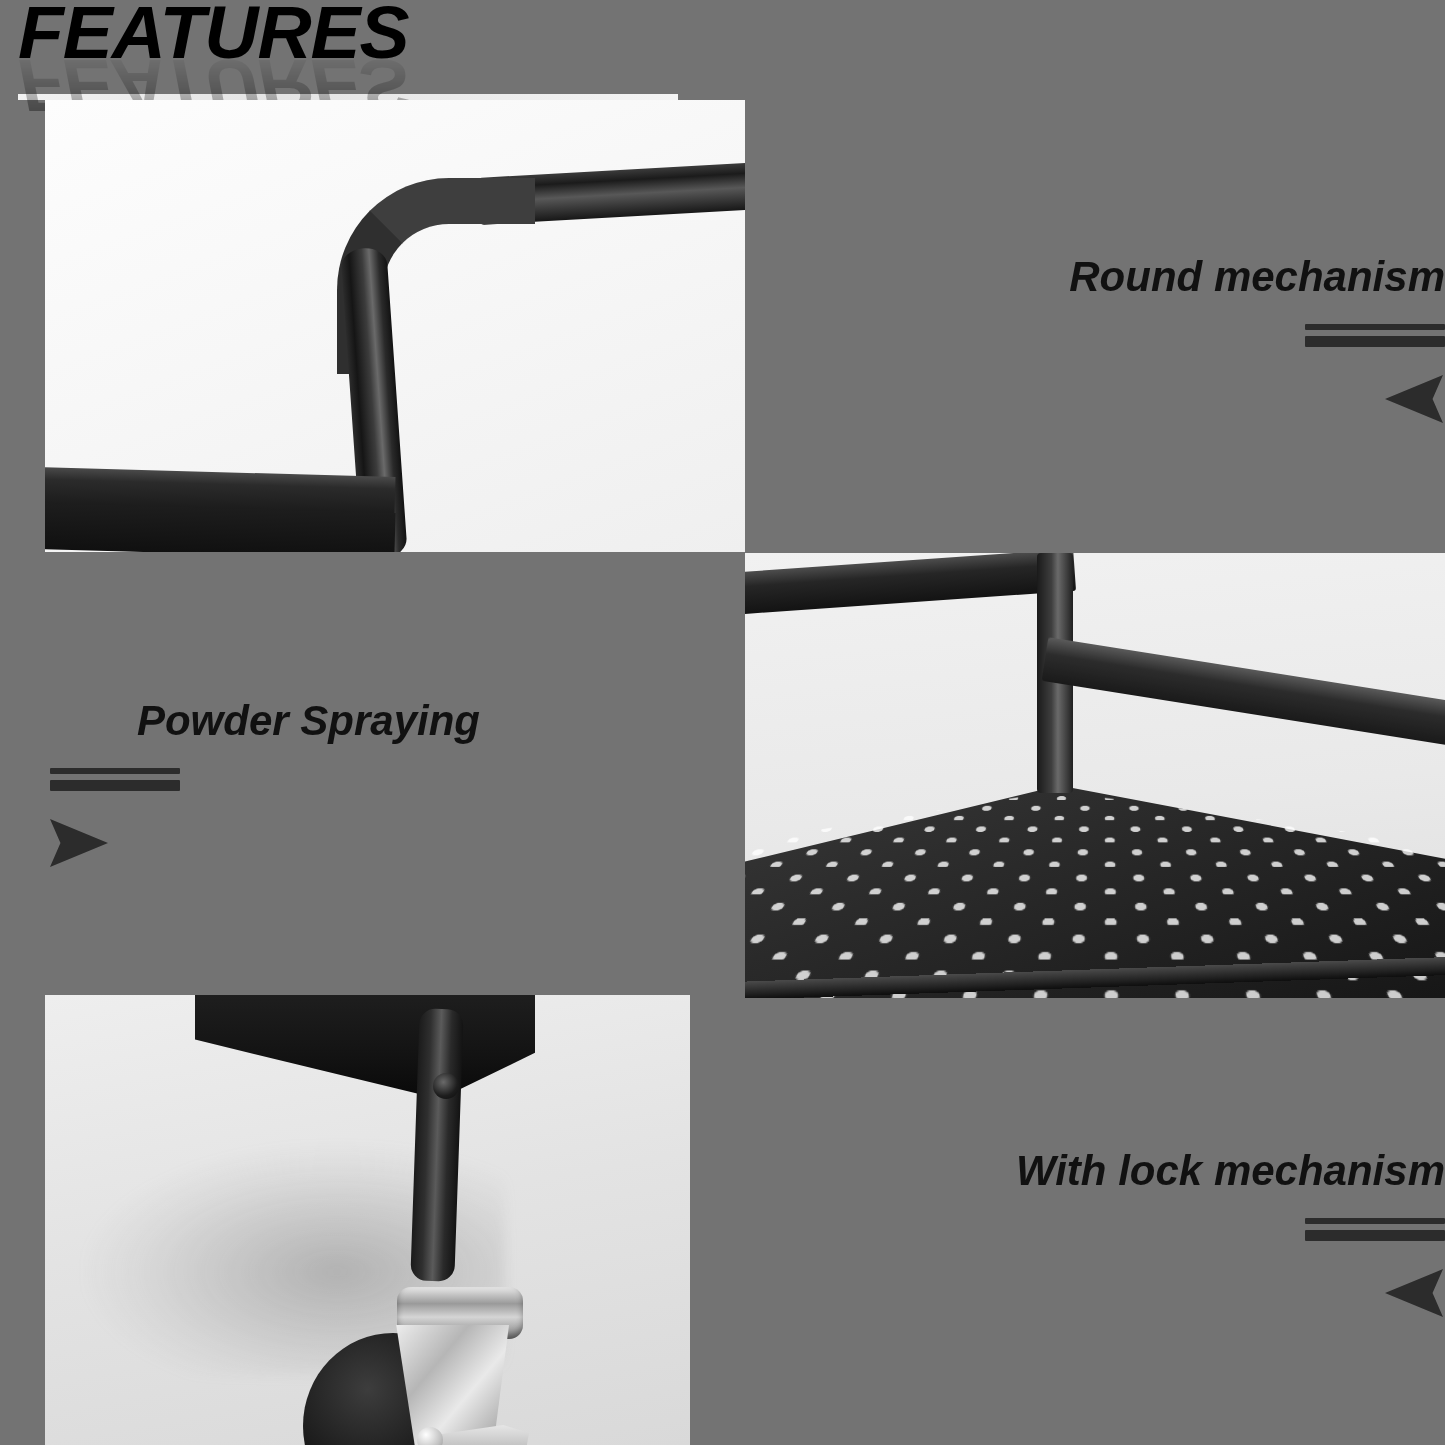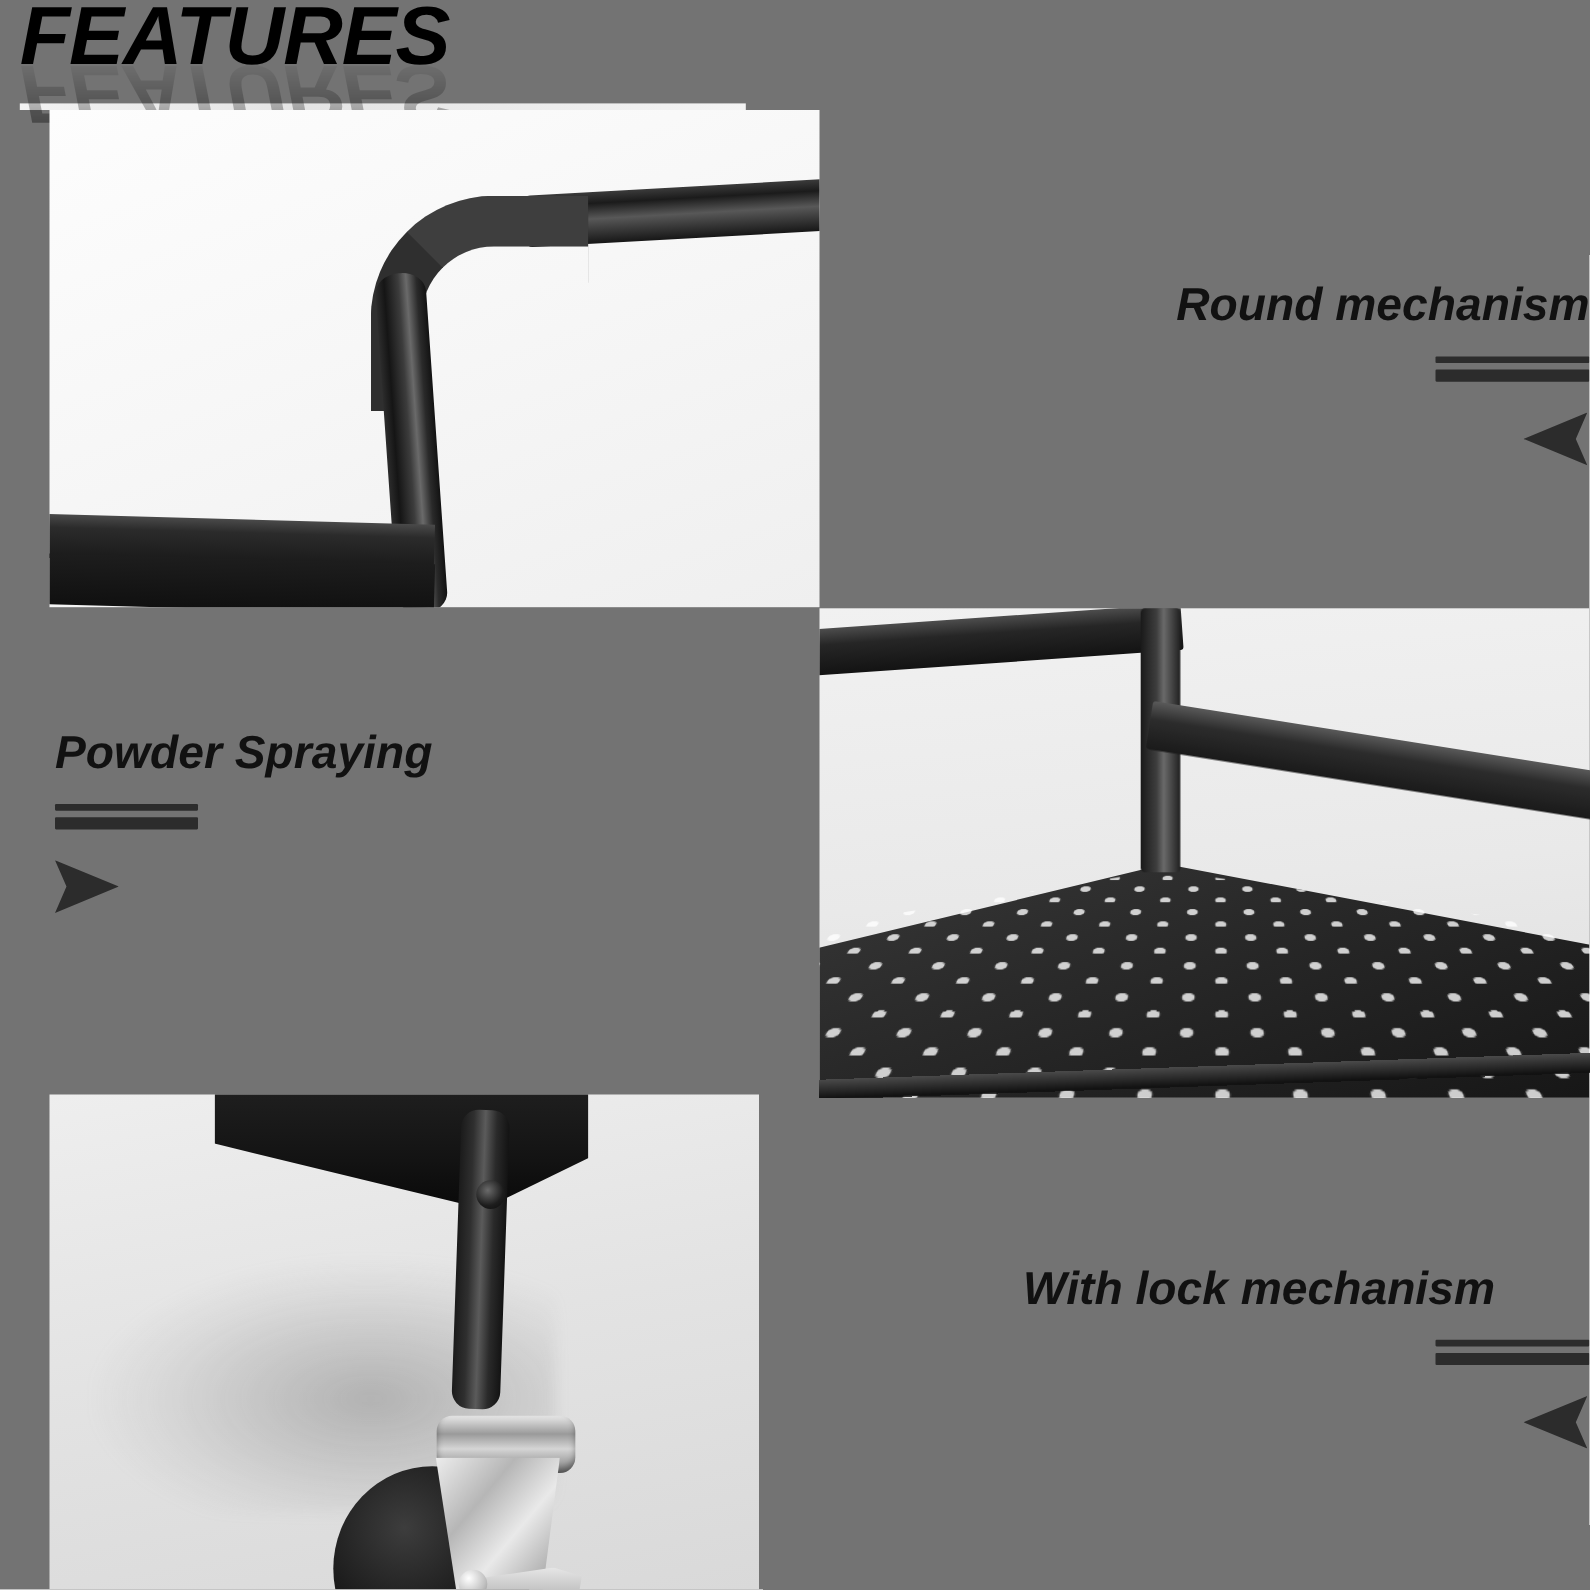--- a/index.html
+++ b/index.html
@@ -350,24 +350,24 @@
     clip-path: polygon(0% 50%, 100% 4%, 82% 50%, 100% 96%);
   }
   .arrow-right {
     clip-path: polygon(100% 50%, 0% 4%, 18% 50%, 0% 96%);
   }
 
   .co-handrail { left: 1045px; top: 252px; width: 400px; text-align: right; }
   .co-handrail .rules { margin-left: auto; width: 140px; }
   .co-handrail .arrow { margin-left: auto; margin-right: 2px; }
 
-  .co-powder { left: 50px; top: 659px; width: 430px; text-align: left; }
+  .co-powder { left: 50px; top: 696px; width: 430px; text-align: right; }
   .co-powder .rules { width: 130px; }
 
-  .co-lock { left: 930px; top: 1146px; width: 515px; }
+  .co-lock { left: 930px; top: 1146px; width: 515px; text-align: right; }
   .co-lock .rules { margin-left: auto; width: 140px; }
   .co-lock .arrow { margin-left: auto; margin-right: 2px; }
 </style>
 </head>
 <body>
 
 <div class="stage">
 
   <div class="title-wrap">
     <div class="title-main">FEATURES</div>

